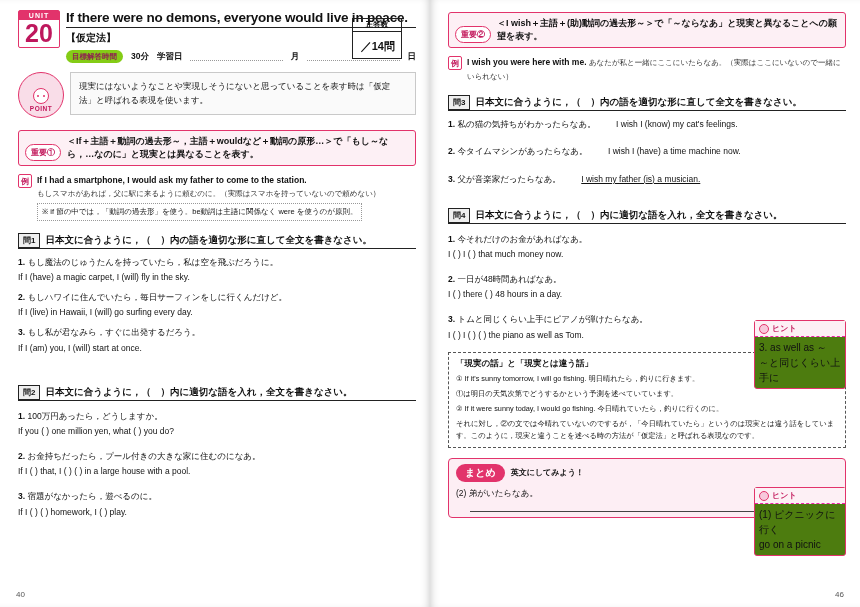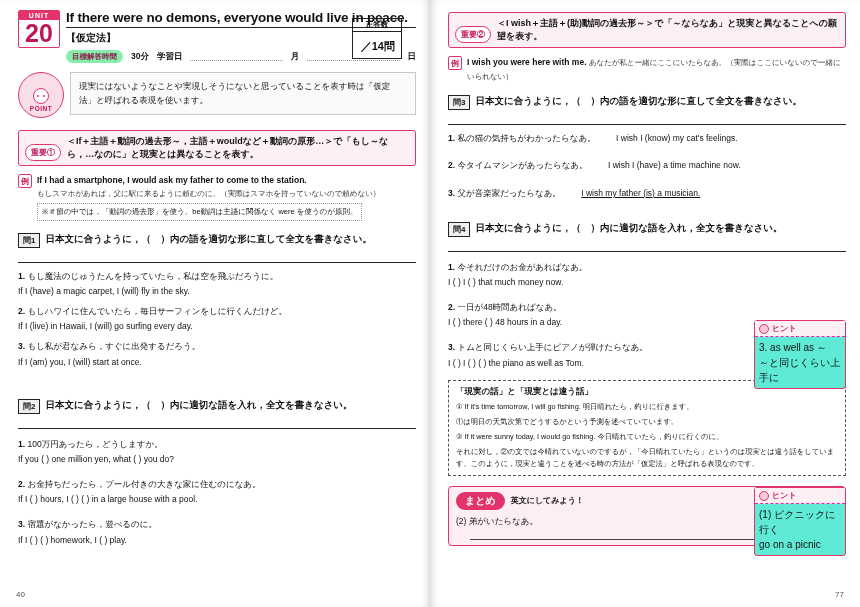--- a/index.html
+++ b/index.html
@@ -25,21 +25,21 @@
   .hdr { display: flex; align-items: flex-start; gap: 6px; }
   .unit-box { width: 42px; border: 1.6px solid #e2336b; border-radius: 2px; text-align:center;
               flex: 0 0 42px; background:#fff; }
   .unit-box .u-top { background:#e2336b; color:#fff; font-size:7px; letter-spacing:1px; padding:1px 0 1px; font-weight:bold;}
   .unit-box .u-num { font-size:25px; font-weight:bold; line-height:1.05; color:#be185d; padding:0 0 1px;}
   .hdr-main { flex: 1 1 auto; }
   .title-line { border-bottom: 1.5px solid #222; padding-bottom: 2px; }
   .title { font-size: 13.5px; font-weight: bold; letter-spacing:-0.2px; color:#111;}
   .subtitle { font-size: 10px; font-weight: bold; margin-top: 3px; }
   .meta-row { display:flex; align-items:center; gap:8px; margin-top:5px; font-size:8px;}
-  .pill { background:#86efac; color:#8e2150; border-radius:8px; padding:1.5px 6px; font-weight:bold; font-size:7.5px;}
+  .pill { background:#84cc16; color:#8e2150; border-radius:8px; padding:1.5px 6px; font-weight:bold; font-size:7.5px;}
   .meta-strong { font-weight:bold; font-size:8.5px; }
   .dots { flex:1 1 auto; border-bottom:1px dotted #999; height:8px;}
   .ans-box { position:absolute; right:14px; top:8px; width:50px; border:1.4px solid #222; text-align:center; }
   .ans-box .ab-t { font-size:7.5px; border-bottom:1px solid #222; padding:1px 0; font-weight:bold;}
   .ans-box .ab-b { font-size:11px; padding:7px 0 4px; text-align:right; padding-right:6px; font-weight:bold;}
 
   
   .point-wrap { display:flex; align-items:flex-start; gap:6px; margin-top:9px; }
   .point-badge { width:46px; height:46px; border-radius:50%; background:#f9dde8; border:1.5px solid #e2336b;
                  display:flex; flex-direction:column; align-items:center; justify-content:flex-end; flex:0 0 46px;}
@@ -59,32 +59,32 @@
   
   .rei { margin-top:8px; display:flex; gap:5px; }
   .rei-badge { flex:0 0 auto; width:14px; height:14px; border:1.1px solid #e2336b; color:#c2185b; font-size:8px;
                display:flex; align-items:center; justify-content:center; border-radius:2px; font-weight:bold; }
   .rei-body { font-size:8.5px; line-height:1.6; }
   .rei-body .en { font-weight:bold; }
   .rei-body .small { font-size:7.5px; color:#333; }
   .note { font-size:7.5px; border:1px dotted #999; padding:2px 4px; margin-top:3px; display:inline-block;}
 
   
-  .qhead { margin-top:12px; display:flex; gap:5px; border-bottom:1.2px solid #222; padding-bottom:14px;}
+  .qhead { margin-top:12px; display:flex; align-items:center; gap:5px; border-bottom:1.2px solid #222; padding-bottom:0;}
   .qtag { background:#efefef; border:1px solid #222; font-size:8px; font-weight:bold; padding:1px 4px; }
   .qtext { font-size:9.5px; font-weight:bold; }
 
   
   .item { margin-top:7px; font-size:8.5px; line-height:1.55; }
   .item .jp { }
   .item .en { margin-top:2px; }
   .item .num { font-weight:bold; }
 
   
-  .hint { position:absolute; border:1.2px solid #e2336b; border-radius:3px; background:#5eead4; }
+  .hint { position:absolute; border:1.2px solid #e2336b; border-radius:3px; background:#4d7c0f; }
   .hint .hh { background:#fdf0f5; border-bottom:1px dashed #e2a; font-size:8px; font-weight:bold; color:#c2185b;
               padding:2px 4px; display:flex; align-items:center; gap:3px;}
   .hint .hb { font-size:10px; padding:3px 4px; line-height:1.5; }
   .bulb { width:10px;height:10px;border-radius:50%;background:#f7c8db;border:1px solid #e2336b;display:inline-block;}
 
   
   .cmp { margin-top:10px; border:1.3px dashed #555; padding:5px 7px; }
   .cmp-t { font-size:8.5px; font-weight:bold; }
   .cmp-b { font-size:7.3px; line-height:1.65; margin-top:3px; }
 
@@ -184,21 +184,21 @@
       </div>
 
       <div class="item" style="margin-top:9px;">
         <div class="jp"><span class="num">1.</span>
           <span>100万円あったら，どうしますか。</span></div>
         <div class="en">If you (          ) one million yen, what (          ) you do?</div>
       </div>
       <div class="item" style="margin-top:12px;">
         <div class="jp"><span class="num">2.</span>
           <span>お金持ちだったら，プール付きの大きな家に住むのになあ。</span></div>
-        <div class="en">If I (          ) hours, I (          ) (          ) in a large house with a pool.</div>
+        <div class="en">If I (          ) that, I (          ) (          ) in a large house with a pool.</div>
       </div>
       <div class="item" style="margin-top:12px;">
         <div class="jp"><span class="num">3.</span>
           <span>宿題がなかったら，遊べるのに。</span></div>
         <div class="en">If I (          ) (          ) homework, I (          ) play.</div>
       </div>
 
     </div>
     <div class="folio l">40</div>
   </div>
@@ -256,21 +256,21 @@
         <div class="en">I (          ) there (          ) 48 hours in a day.</div>
       </div>
       <div class="item" style="margin-top:12px;">
         <div class="jp"><span class="num">3.</span>
           <span>トムと同じくらい上手にピアノが弾けたらなあ。</span></div>
         <div class="en">I (          ) I (          ) (          ) the piano as well as Tom.</div>
       </div>
 
       <div class="cmp">
         <div class="cmp-t">「現実の話」と「現実とは違う話」</div>
-        <div class="cmp-b">① If it's time tomorrow, I will go fishing. 明日晴れたら，釣りに行きます。</div>
+        <div class="cmp-b">① If it's sunny tomorrow, I will go fishing. 明日晴れたら，釣りに行きます。</div>
         <div class="cmp-b">①は明日の天気次第でどうするかという予測を述べていています。</div>
         <div class="cmp-b">② If it were sunny today, I would go fishing. 今日晴れていたら，釣りに行くのに。</div>
         <div class="cmp-b">それに対し，②の文では今晴れていないのでするが，「今日晴れていたら」というのは現実とは違う話をしています。このように，現実と違うことを述べる時の方法が「仮定法」と呼ばれる表現なのです。</div>
       </div>
 
       <div class="matome">
         <div class="matome-hd">
           <span class="matome-badge">まとめ</span>
           <span class="matome-sub">英文にしてみよう！</span>
         </div>
@@ -294,16 +294,16 @@
 
     <div class="hint" style="right:14px; top:487px; width:92px;">
       <div class="hh">
         <span class="bulb"></span>
         <span>ヒント</span>
       </div>
       <div class="hb" style="white-space:pre-line;">(1) ピクニックに行く
 go on a picnic</div>
     </div>
 
-    <div class="folio r">77</div>
+    <div class="folio r">46</div>
   </div>
 
 </div>
 
 </body></html>

